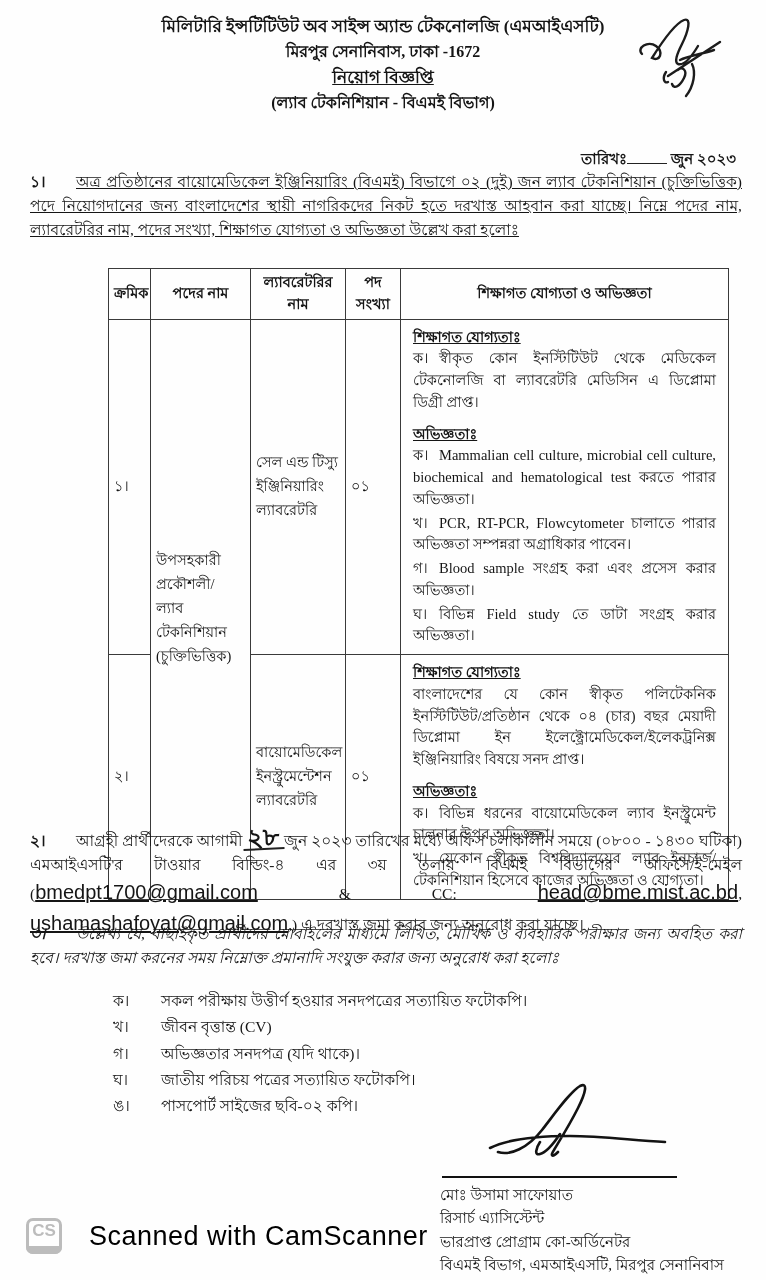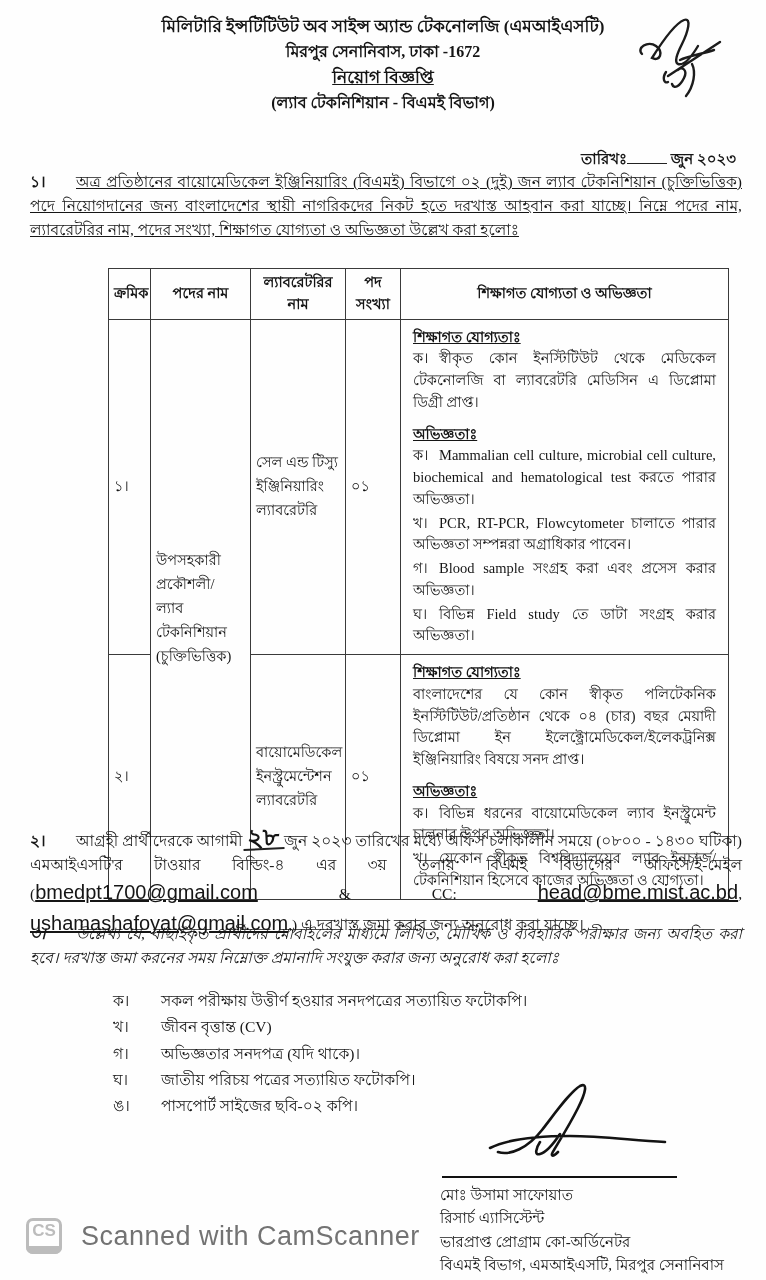--- a/index.html
+++ b/index.html
@@ -47,30 +47,30 @@
   
   .checklist{position:absolute;top:988px;left:113px;font-size:15.5px;line-height:1.7;}
   .chk-row{display:flex;}
   .chk-label{width:48px;}
   
   .sig-block{position:absolute;top:1078px;left:440px;width:320px;}
   .sig-svg{display:block;margin:0 0 0 40px;}
   .sig-line{width:235px;border-top:2.2px solid #111;margin:2px 0 6px 2px;}
   .sig-text{font-size:15px;line-height:1.55;}
   
-  .footer{position:absolute;left:26px;top:1218px;display:flex;align-items:center;gap:19px;}
+  .footer{position:absolute;left:26px;top:1218px;display:flex;align-items:center;gap:27px;}
   .cs-badge{
     position:relative;width:36px;height:36px;border:3px solid #bcbcbc;border-radius:7px;
     display:flex;align-items:flex-start;justify-content:center;
     font-family:"Liberation Sans", sans-serif;font-weight:bold;font-size:17px;color:#bcbcbc;
     box-sizing:border-box;
   }
   .cs-bar{position:absolute;left:-3px;right:-3px;bottom:-3px;height:8px;background:#bcbcbc;border-radius:0 0 7px 7px;}
   .footer-text{
-    font-family:"Liberation Sans", sans-serif;font-size:27px;color:#737373;letter-spacing:0.5px;
+    font-family:"Liberation Sans", sans-serif;font-size:27px;color:#000000;letter-spacing:0.5px;
   }
 </style>
 </head>
 <body>
 
 <div class="sheet">
 
   <div class="header">
     <div class="h1">মিলিটারি ইন্সটিটিউট অব সাইন্স অ্যান্ড টেকনোলজি (এমআইএসটি)</div>
     <div class="h2">মিরপুর সেনানিবাস, ঢাকা -1672</div>

